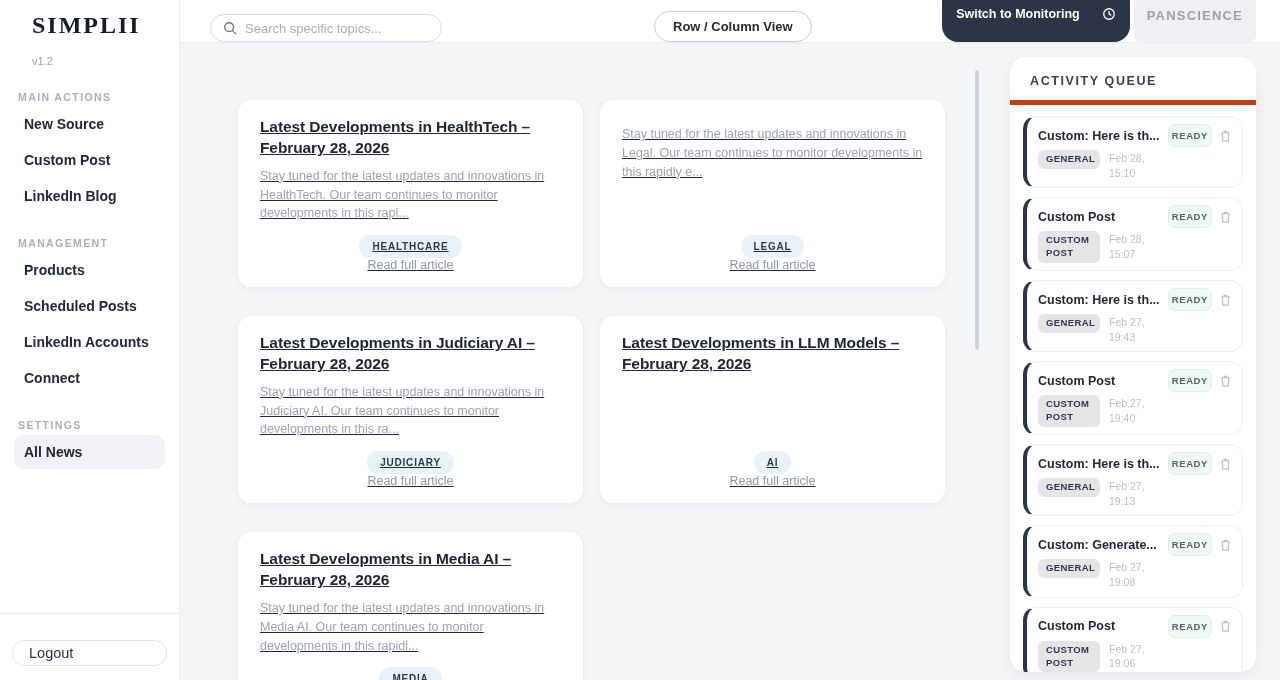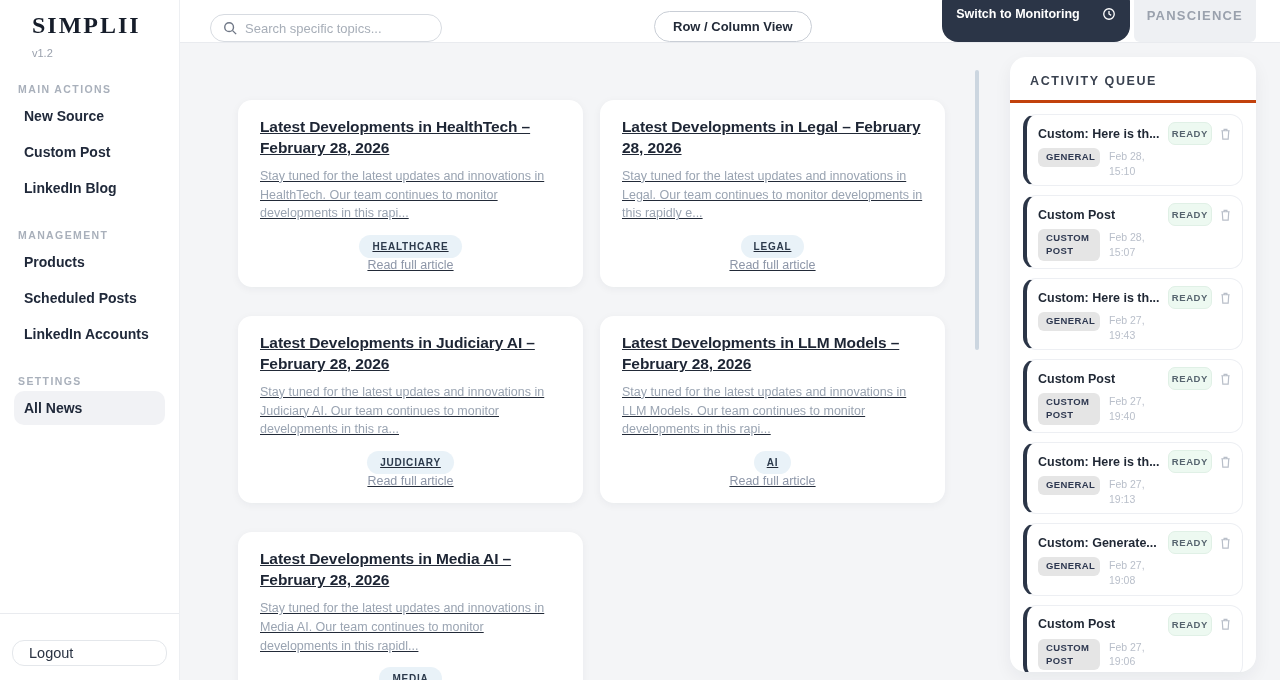--- a/index.html
+++ b/index.html
@@ -14,21 +14,21 @@
   
   .sidebar {
     position:absolute; left:0; top:0; width:180px; height:680px;
     background:#ffffff; border-right:1px solid #edeff2; z-index:5;
     padding:12px 14px;
   }
   .logo {
     font-family:"Liberation Serif", serif; font-weight:bold;
     font-size:24px; letter-spacing:2px; color:#161d2a; padding-left:18px;
   }
-  .version { font-size:11px; color:#9aa1ad; padding-left:18px; margin-top:8px; }
+  .version { font-size:11px; color:#9aa1ad; padding-left:18px; margin-top:16px; }
   .side-section-title {
     font-size:10.5px; font-weight:bold; letter-spacing:1.4px;
     color:#a9b0bb; margin:24px 0 4px 4px;
   }
   .side-item {
     font-size:14px; font-weight:bold; color:#20293a;
     padding:9px 10px; margin:2px 0; border-radius:10px; cursor:pointer;
   }
   .side-item.active { background:#f1f2f5; }
   .side-bottom-divider {
@@ -115,21 +115,21 @@
   }
 
   
   .queue-panel {
     position:absolute; left:1010px; top:57px; width:246px; height:615px;
     background:#fff; border-radius:16px; overflow:hidden; z-index:4;
     box-shadow:0 6px 18px rgba(20,30,50,0.06);
   }
   .queue-header {
     padding:17px 20px 12px; font-size:12.5px; font-weight:bold;
-    letter-spacing:1.6px; color:#39414f; border-bottom:3px solid #c2410c;
+    letter-spacing:1.6px; color:#39414f; border-bottom:5px solid #c2410c;
   }
   .queue-items {
     padding:11px 13px; display:flex; flex-direction:column; gap:9px;
   }
   .queue-item {
     background:#fff; border:1px solid #edeff3; border-left:4px solid #2b3547;
     border-radius:13px; padding:7px 10px 7px 11px;
   }
   .qi-top { display:flex; align-items:center; gap:7px; }
   .qi-title {
@@ -162,20 +162,21 @@
 
   <div class="side-section-title">MAIN ACTIONS</div>
   <div class="side-item">New Source</div>
   <div class="side-item">Custom Post</div>
   <div class="side-item">LinkedIn Blog</div>
 
   <div class="side-section-title">MANAGEMENT</div>
   <div class="side-item">Products</div>
   <div class="side-item">Scheduled Posts</div>
   <div class="side-item">LinkedIn Accounts</div>
+  <div class="side-item">Connect</div>
 
   <div class="side-section-title">SETTINGS</div>
   <div class="side-item active">All News</div>
 
   <div class="side-bottom-divider"></div>
   <button class="logout-btn">Logout</button>
 </aside>
 
 <header class="topbar">
   <div class="searchbox">
@@ -207,40 +208,38 @@
     <article class="card">
       <h3 class="card-title">Latest Developments in HealthTech – February 28, 2026</h3>
       <p class="card-excerpt">Stay tuned for the latest updates and innovations in HealthTech. Our team continues to monitor developments in this rapi...</p>
       <div class="card-footer">
         <span class="tag-pill">HEALTHCARE</span>
         <span class="read-link">Read full article</span>
       </div>
     </article>
 
     <article class="card">
-      <h3 class="card-title">Latest Developments in Legal – February 28, 2026</h3>
       <p class="card-excerpt">Stay tuned for the latest updates and innovations in Legal. Our team continues to monitor developments in this rapidly e...</p>
       <div class="card-footer">
         <span class="tag-pill">LEGAL</span>
         <span class="read-link">Read full article</span>
       </div>
     </article>
 
     <article class="card">
       <h3 class="card-title">Latest Developments in Judiciary AI – February 28, 2026</h3>
       <p class="card-excerpt">Stay tuned for the latest updates and innovations in Judiciary AI. Our team continues to monitor developments in this ra...</p>
       <div class="card-footer">
         <span class="tag-pill">JUDICIARY</span>
         <span class="read-link">Read full article</span>
       </div>
     </article>
 
     <article class="card">
       <h3 class="card-title">Latest Developments in LLM Models – February 28, 2026</h3>
-      <p class="card-excerpt">Stay tuned for the latest updates and innovations in LLM Models. Our team continues to monitor developments in this rapi...</p>
       <div class="card-footer">
         <span class="tag-pill">AI</span>
         <span class="read-link">Read full article</span>
       </div>
     </article>
 
     <article class="card">
       <h3 class="card-title">Latest Developments in Media AI – February 28, 2026</h3>
       <p class="card-excerpt">Stay tuned for the latest updates and innovations in Media AI. Our team continues to monitor developments in this rapidl...</p>
       <div class="card-footer">

